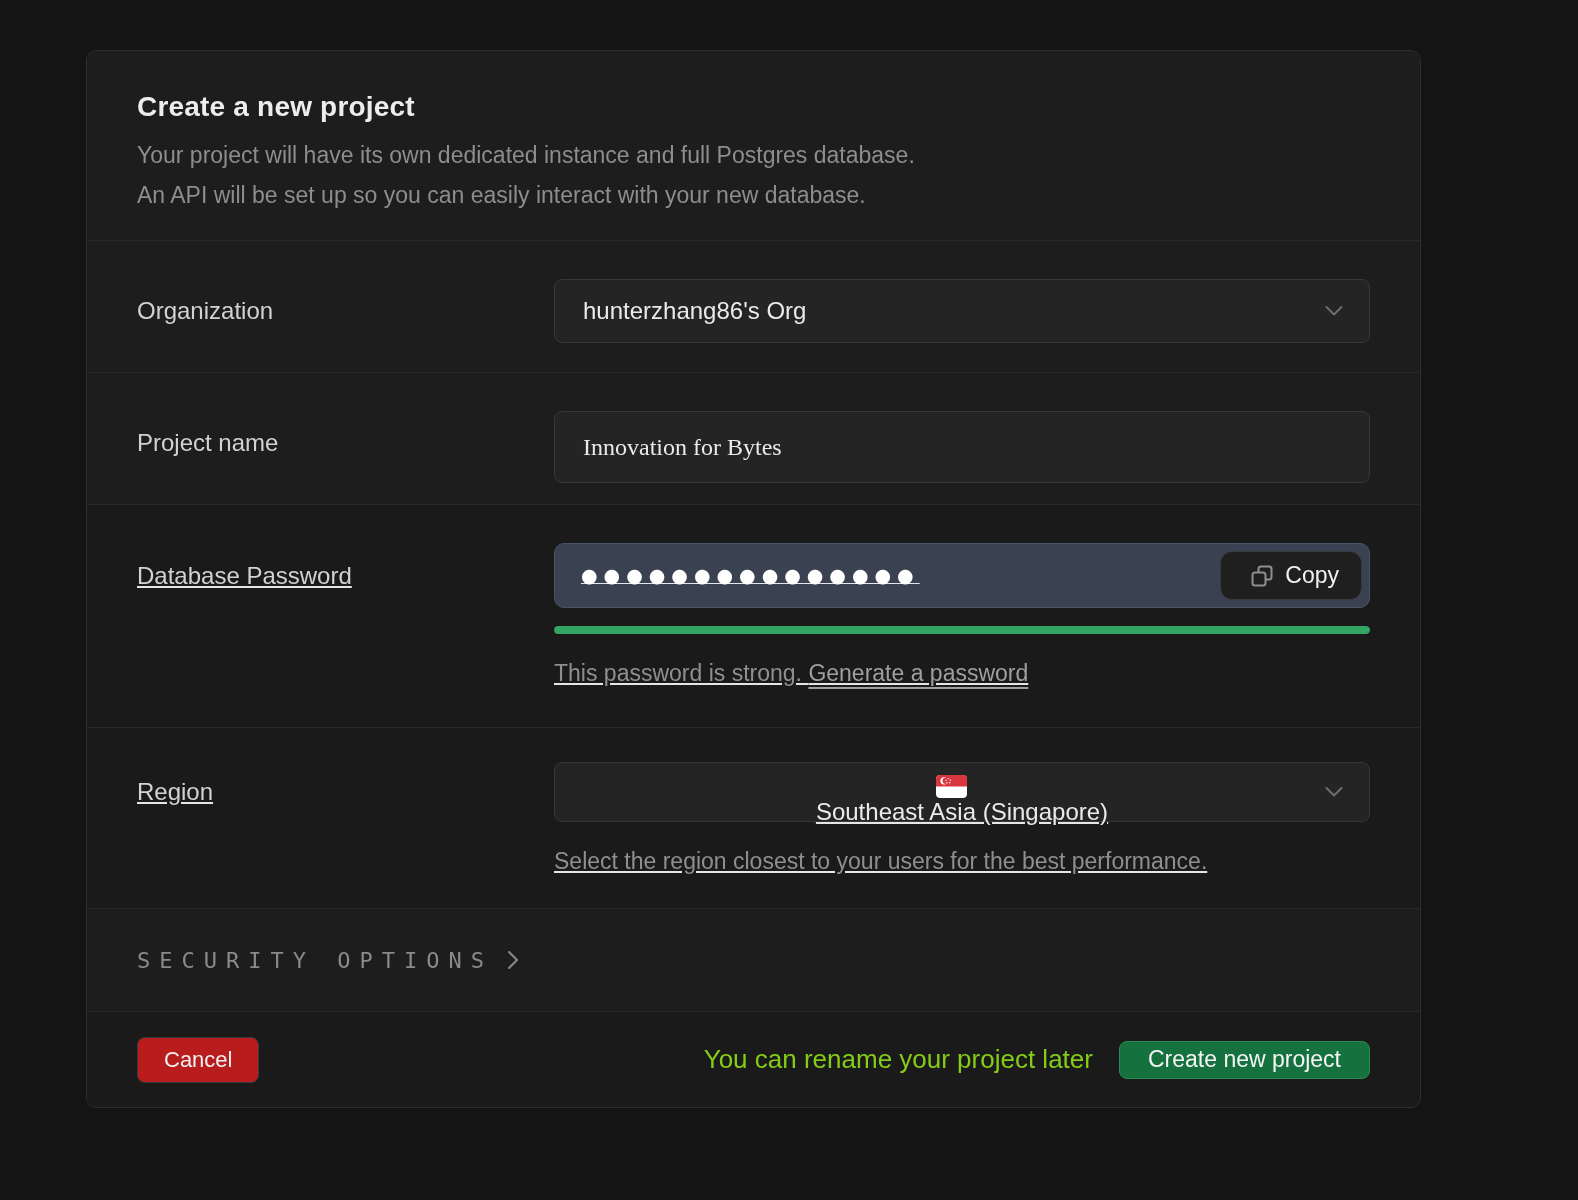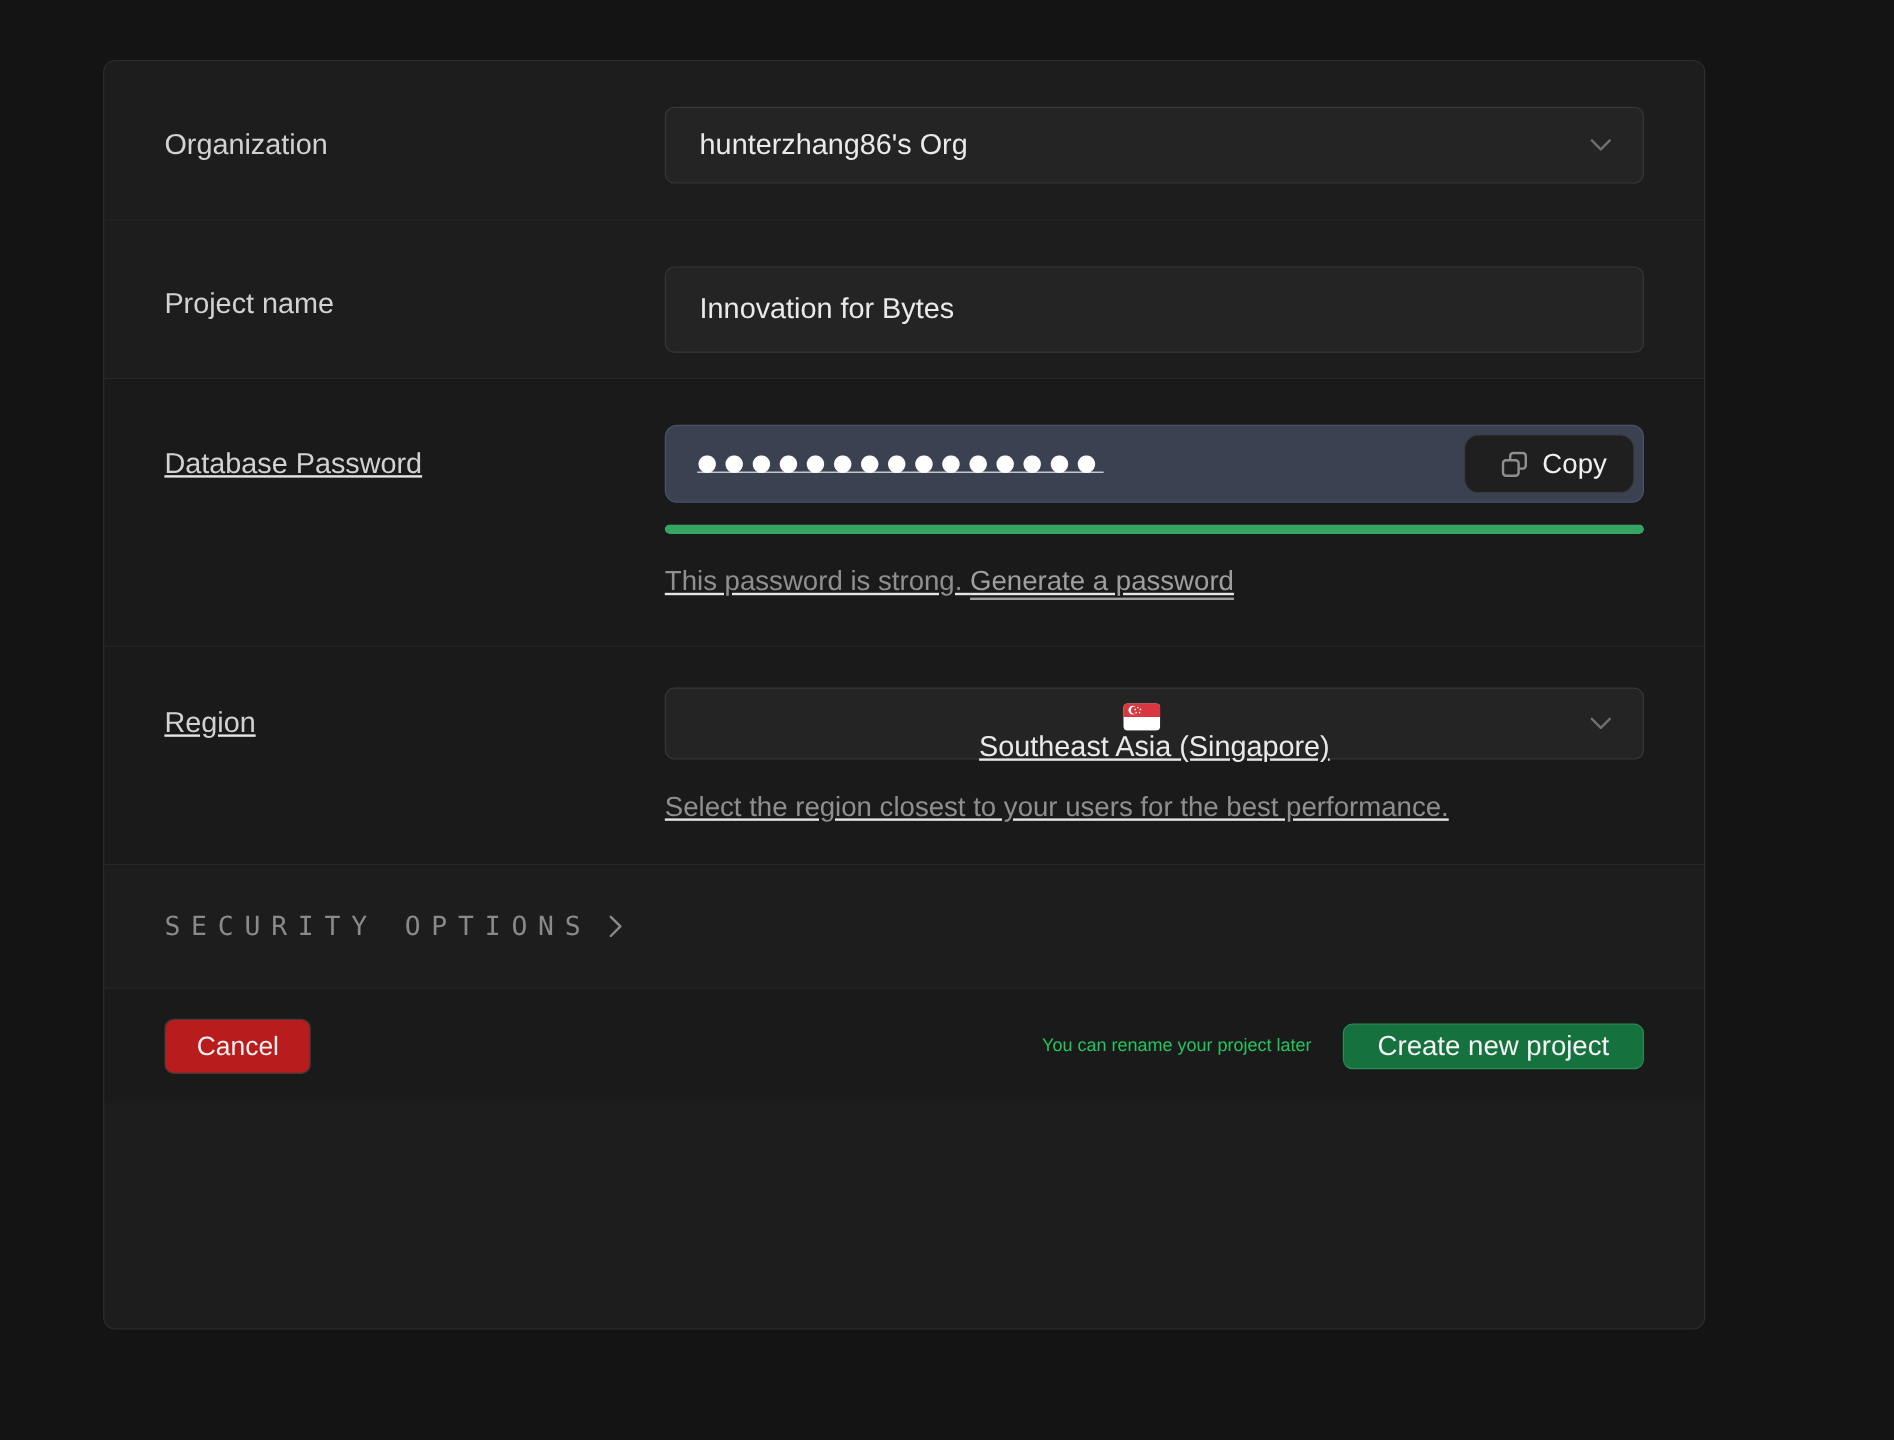--- a/index.html
+++ b/index.html
@@ -57,21 +57,21 @@
   }
   .select-box .chevron { position:absolute; right:26px; top:50%; transform:translateY(-50%); display:flex; }
 
   .text-input {
     height:72px; width:816px;
     background:#242424;
     border:1px solid #373737;
     border-radius:8px;
     padding:0 28px;
     font-size:24px; color:#eaeaea;
-    font-family:Liberation Sans, sans-serif;
+    font-family:Liberation Serif, serif;
     outline:none;
   }
 
   
   .password-wrap {
     position:relative; width:816px; height:65px;
     background:#3a4251;
     border:1px solid #49536a;
     border-radius:10px;
     display:flex; align-items:center;
@@ -120,34 +120,41 @@
     padding:0 50px;
   }
   .btn-cancel {
     height:46px; padding:0 26px;
     background:#b91c1c; border:1px solid #3b3b3b; border-radius:8px;
     color:#f0f0f0; font-size:22px; cursor:pointer;
     display:flex; align-items:center;
     font-family:"Liberation Sans", sans-serif;
   }
   .footer-right { display:flex; align-items:center; gap:26px; }
-  .footer-note { font-size:15px; color:#22c55e; }
+  .footer-note { font-size:26px; color:#84cc16; }
   .btn-create {
     height:38px; padding:0 28px;
     border:1px solid #2e8a54; border-radius:8px;
     color:#f5f5f5; font-size:23px; cursor:pointer;
     display:flex; align-items:center;
     font-family:"Liberation Sans", sans-serif;
   }
 </style>
 </head>
 <body>
 
 <div class="card">
 
+  <div class="section header">
+    <div class="title">Create a new project</div>
+    <div class="subtitle">
+      <div>Your project will have its own dedicated instance and full Postgres database.</div>
+      <div>An API will be set up so you can easily interact with your new database.</div>
+    </div>
+  </div>
 
   <div class="section row row-org">
     <div class="label-col">
       <div class="field-label">Organization</div>
     </div>
     <div class="control-col">
       <div class="select-box">
         <span>hunterzhang86's Org</span>
         <span class="chevron">
           <svg width="18" height="11" viewBox="0 0 18 11" fill="none">

